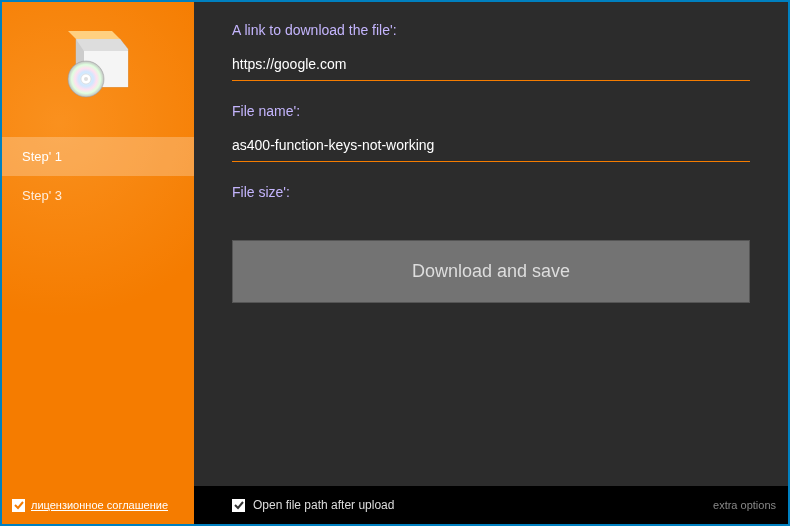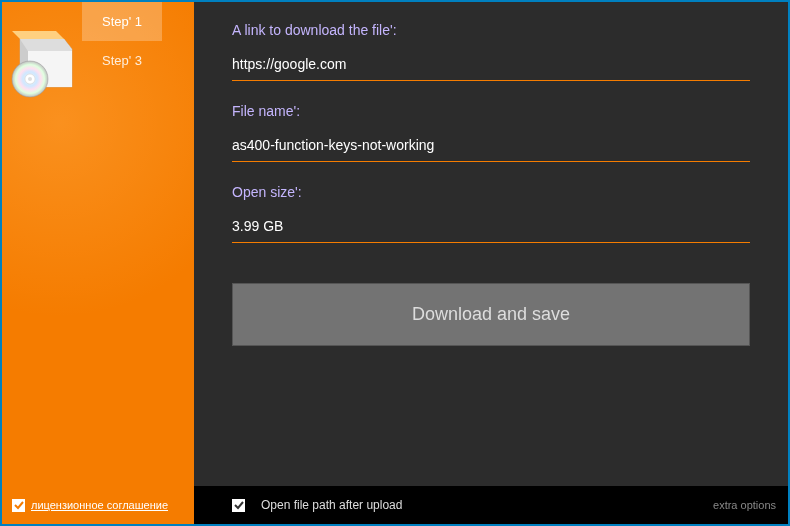--- a/index.html
+++ b/index.html
@@ -24,21 +24,21 @@
     .main-content {
       display: flex;
       flex: 1;
       height: calc(100% - 38px);
     }
     .sidebar {
       width: 192px;
       background: #f57c00;
       position: relative;
       display: flex;
-      flex-direction: row;
+      flex-direction: column;
     }
     .sidebar-bg {
       position: absolute;
       top: 0;
       left: 0;
       width: 100%;
       height: 100%;
       background: radial-gradient(circle at 30% 25%, rgba(255,165,60,0.5) 0%, transparent 50%);
     }
     .installer-icon-wrap {
@@ -146,21 +146,21 @@
     }
     .license-link {
       color: #fff;
       font-size: 11px;
       text-decoration: underline;
       cursor: pointer;
     }
     .footer-mid {
       display: flex;
       align-items: center;
-      gap: 16px;
+      gap: 8px;
       padding-left: 38px;
       flex: 1;
     }
     .open-path-label {
       color: #ddd;
       font-size: 12px;
     }
     .checkbox-dark {
       width: 13px;
       height: 13px;
@@ -229,22 +229,21 @@
         <label class="field-label">A link to download the file':</label>
         <input type="text" class="field-input" value="https://google.com" style="">
       </div>
 
       <div class="field-group">
         <label class="field-label">File name':</label>
         <input type="text" class="field-input" value="as400-function-keys-not-working" style="">
       </div>
 
       <div class="field-group">
-        <label class="field-label">Open size':</label>
-        <input type="text" class="field-input" value="3.99 GB" style="">
+        <label class="field-label">File size':</label>
       </div>
 
       <button class="download-btn">
         <span>Download and save</span>
       </button>
     </div>
   </div>
 
   <div class="footer">
     <div class="footer-left">

